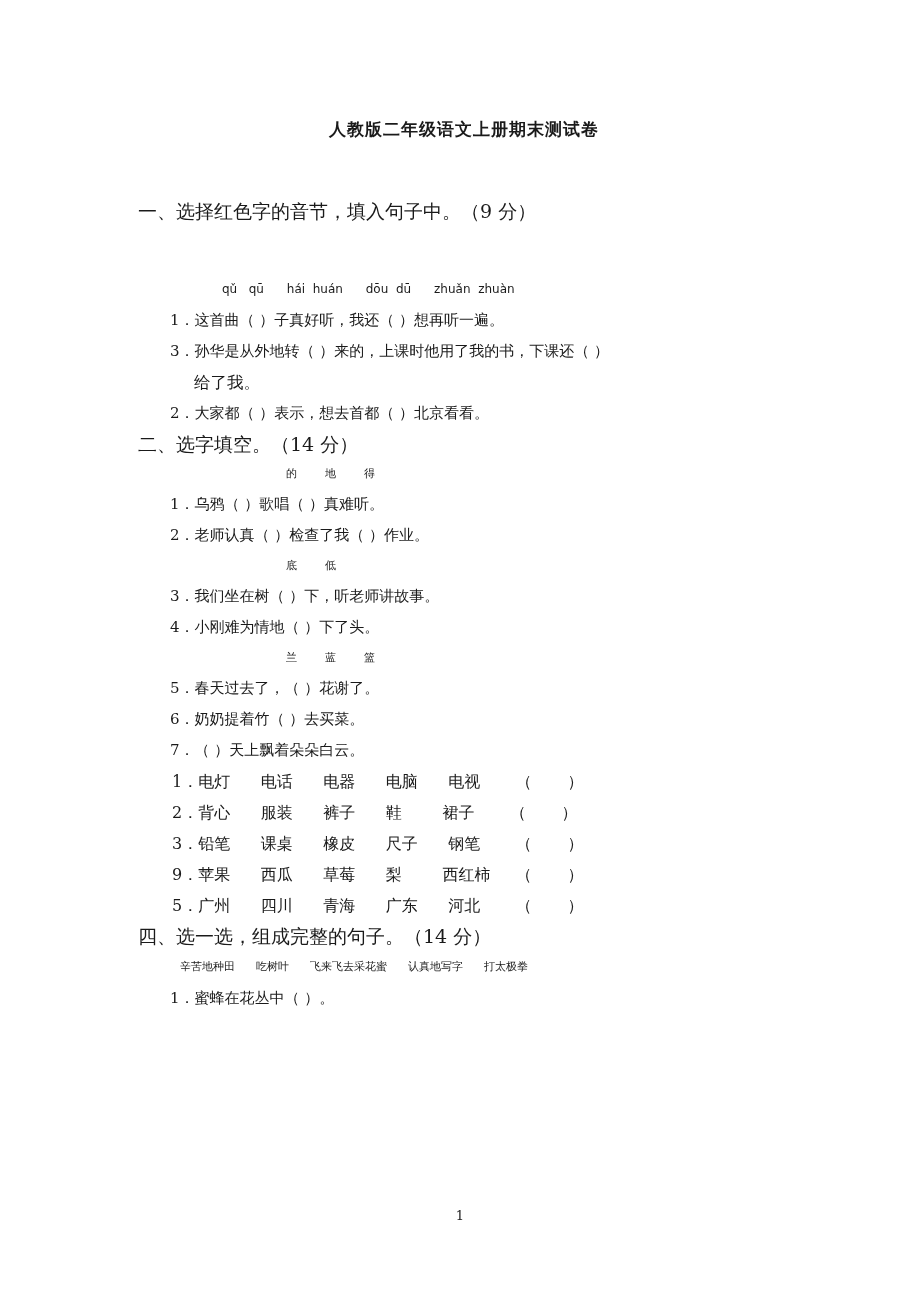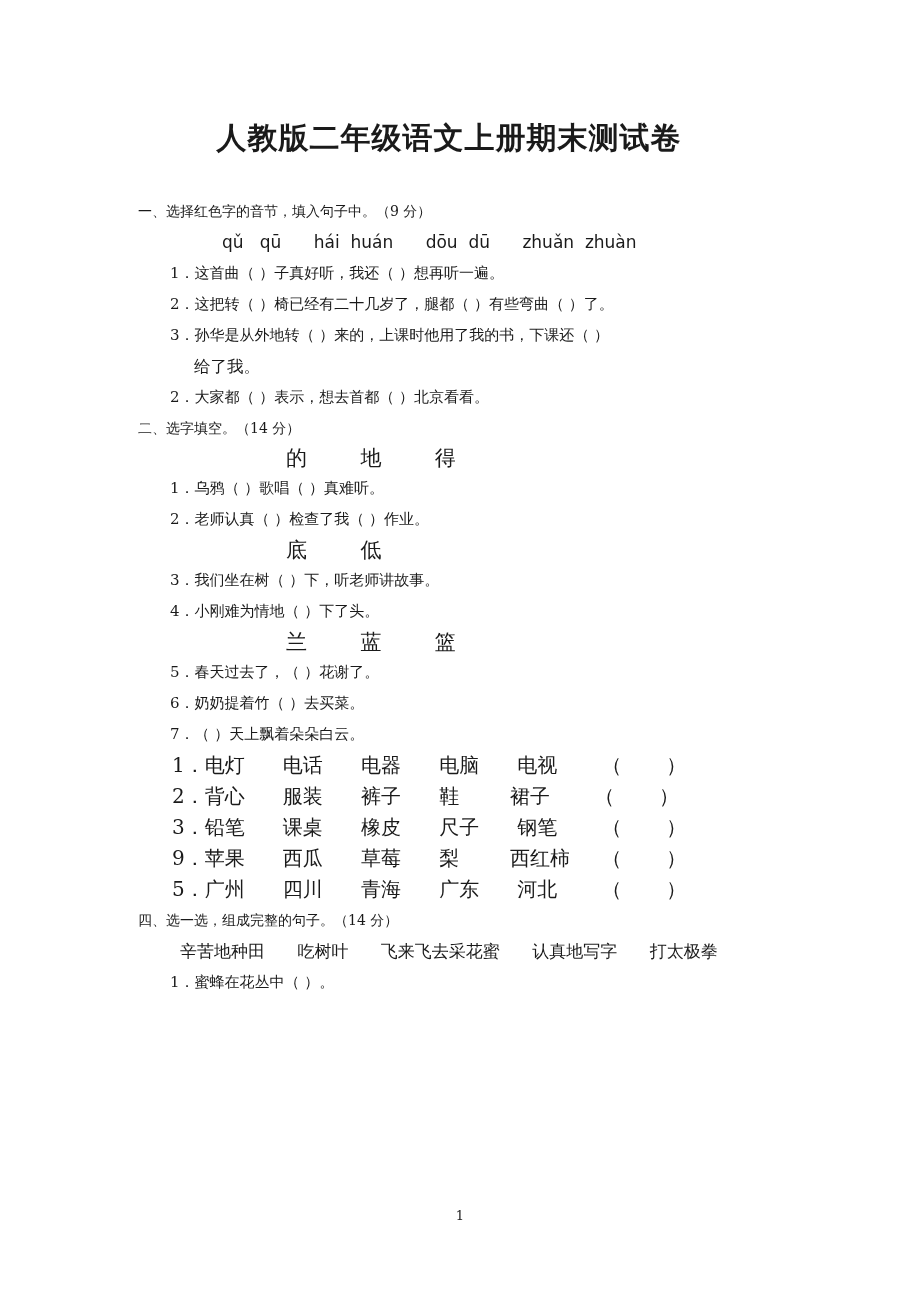--- a/index.html
+++ b/index.html
@@ -16,86 +16,87 @@
     width: 920px;
     height: 1302px;
     background: #ffffff;
     overflow: hidden;
     box-sizing: border-box;
   }
 
   .doc-title {
     position: absolute;
     top: 118px;
-    left: 1px;
+    left: 16px;
     width: 896px;
     text-align: center;
-    font-size: 30px;
+    font-size: 17px;
     font-weight: bold;
     letter-spacing: 1px;
     font-family: "DejaVu Sans", "Liberation Sans", sans-serif;
   }
 
   .body-area {
     position: absolute;
     top: 196px;
     left: 138px;
     width: 660px;
     font-size: 16.5px;
     line-height: 30px;
   }
 
   .section-head {
     margin: 0;
     padding: 0;
     white-space: nowrap;
-    font-size: 14px;
+    font-size: 19px;
     line-height: 30px;
   }
 
   .choices {
     white-space: pre;
     padding-left: 148px;
     line-height: 30px;
-    font-size: 21px;
+    font-size: 11px;
   }
 
   .pinyin-row {
     white-space: pre;
     padding-left: 84px;
     line-height: 32px;
-    font-size: 17px;
+    font-size: 12px;
     font-family: "DejaVu Sans", "Liberation Sans", sans-serif;
+    margin-top: 47px;
   }
 
   .q {
     padding-left: 32px;
     line-height: 31px;
     white-space: nowrap;
     font-size: 15px;
   }
   .q-cont {
     padding-left: 56px;
     line-height: 31px;
     white-space: nowrap;
     font-size: 16.5px;
   }
 
   .wordgroup {
     padding-left: 34px;
     line-height: 31px;
     white-space: pre;
-    font-size: 20px;
+    font-size: 16px;
   }
 
   .wordbank {
     padding-left: 42px;
     line-height: 32px;
     white-space: pre;
-    font-size: 17px;
+    font-size: 11px;
   }
 
   .page-number {
     position: absolute;
     left: 0;
     top: 1208px;
     width: 920px;
     text-align: center;
     font-size: 13px;
     font-family: "DejaVu Serif", "Liberation Serif", serif;
@@ -107,21 +108,20 @@
 <div class="page">
 
   <div class="doc-title">人教版二年级语文上册期末测试卷</div>
 
   <div class="body-area">
 
     <div>
       <div class="section-head">一、选择红色字的音节，填入句子中。（9 分）</div>
       <div class="pinyin-row">qǔ   qū      hái  huán      dōu  dū      zhuǎn  zhuàn</div>
       <div class="q">1．这首曲（      ）子真好听，我还（      ）想再听一遍。</div>
-      <div class="q">2．这把转（    ）椅已经有二十几岁了，腿都（    ）有些弯曲（    ）了。</div>
       <div class="q">3．孙华是从外地转（      ）来的，上课时他用了我的书，下课还（     ）</div>
       <div class="q-cont">给了我。</div>
       <div class="q">2．大家都（    ）表示，想去首都（    ）北京看看。</div>
     </div>
 
     <div>
       <div class="section-head">二、选字填空。（14 分）</div>
       <div class="choices">的        地        得</div>
       <div class="q">1．乌鸦（    ）歌唱（    ）真难听。</div>
       <div class="q">2．老师认真（    ）检查了我（    ）作业。</div>

